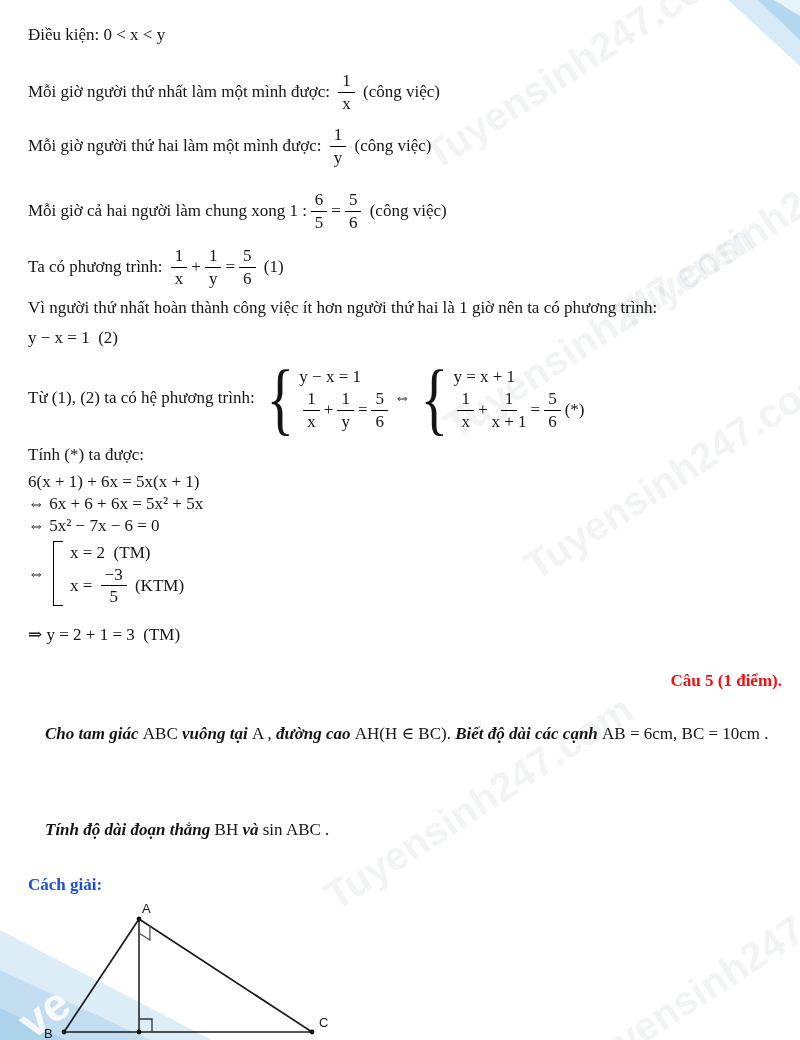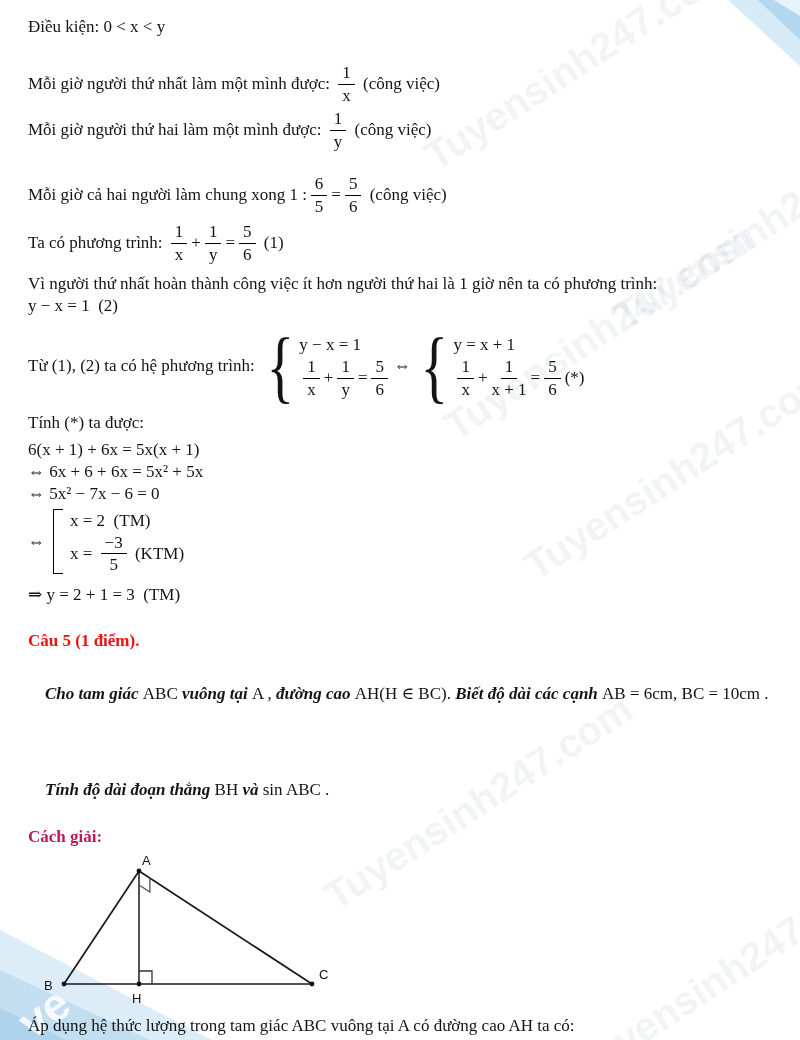--- a/index.html
+++ b/index.html
@@ -12,26 +12,26 @@
   .mrow{display:flex;align-items:center;white-space:pre;}
   .frac{display:inline-flex;flex-direction:column;align-items:center;text-align:center;
         margin:0 4px;line-height:1.12;vertical-align:middle;}
   .frac .num{border-bottom:1.3px solid #000;padding:0 4px 1px;}
   .frac .den{padding-top:1px;}
   .stack{display:inline-flex;flex-direction:column;justify-content:center;}
   .stack .stack-line{line-height:24px;}
   .brace{font-size:80px;line-height:0.95;font-weight:400;transform:scaleX(0.72);margin:0 0 0 2px;}
   .sqbracket{width:9px;align-self:stretch;border:1.6px solid #000;border-right:none;margin:0 7px 0 8px;}
   .iff-gap{margin:0 2px;}
-  .red-bold{color:#ee1111;font-weight:bold;}
-  .blue-bold{color:#be185d;font-weight:bold;}
+  .red-bold{color:#ee1111;font-weight:bold;text-align:right;}
+  .blue-bold{color:#1d4ed8;font-weight:bold;}
   .bi{font-weight:bold;font-style:italic;text-align:center;}
   .math-run{font-weight:normal;font-style:normal;}
-  .mt2{margin-top:10px}.mt4{margin-top:4px}.mt5{}.mt6{margin-top:6px}
-  .mt8{}.mt10{margin-top:18px}.mt12{margin-top:24px}
+  .mt2{margin-top:18px}.mt4{margin-top:4px}.mt5{}.mt6{margin-top:6px}
+  .mt8{margin-top:8px}.mt10{margin-top:18px}.mt12{margin-top:24px}
   .h46{min-height:46px}.h48{min-height:48px}.h84{min-height:84px}.h64{min-height:64px}
   
   .wm{position:absolute;z-index:1;font-family:"Liberation Sans",sans-serif;font-weight:bold;
       font-size:40px;color:rgba(148,160,176,0.13);transform:rotate(-33deg);white-space:nowrap;
       pointer-events:none;}
   .wm1{left:400px;top:40px;}
   .wm2{left:590px;top:200px;}
   .wm3{left:420px;top:310px;}
   .wm4{left:500px;top:450px;}
   .wm5{left:300px;top:780px;}

